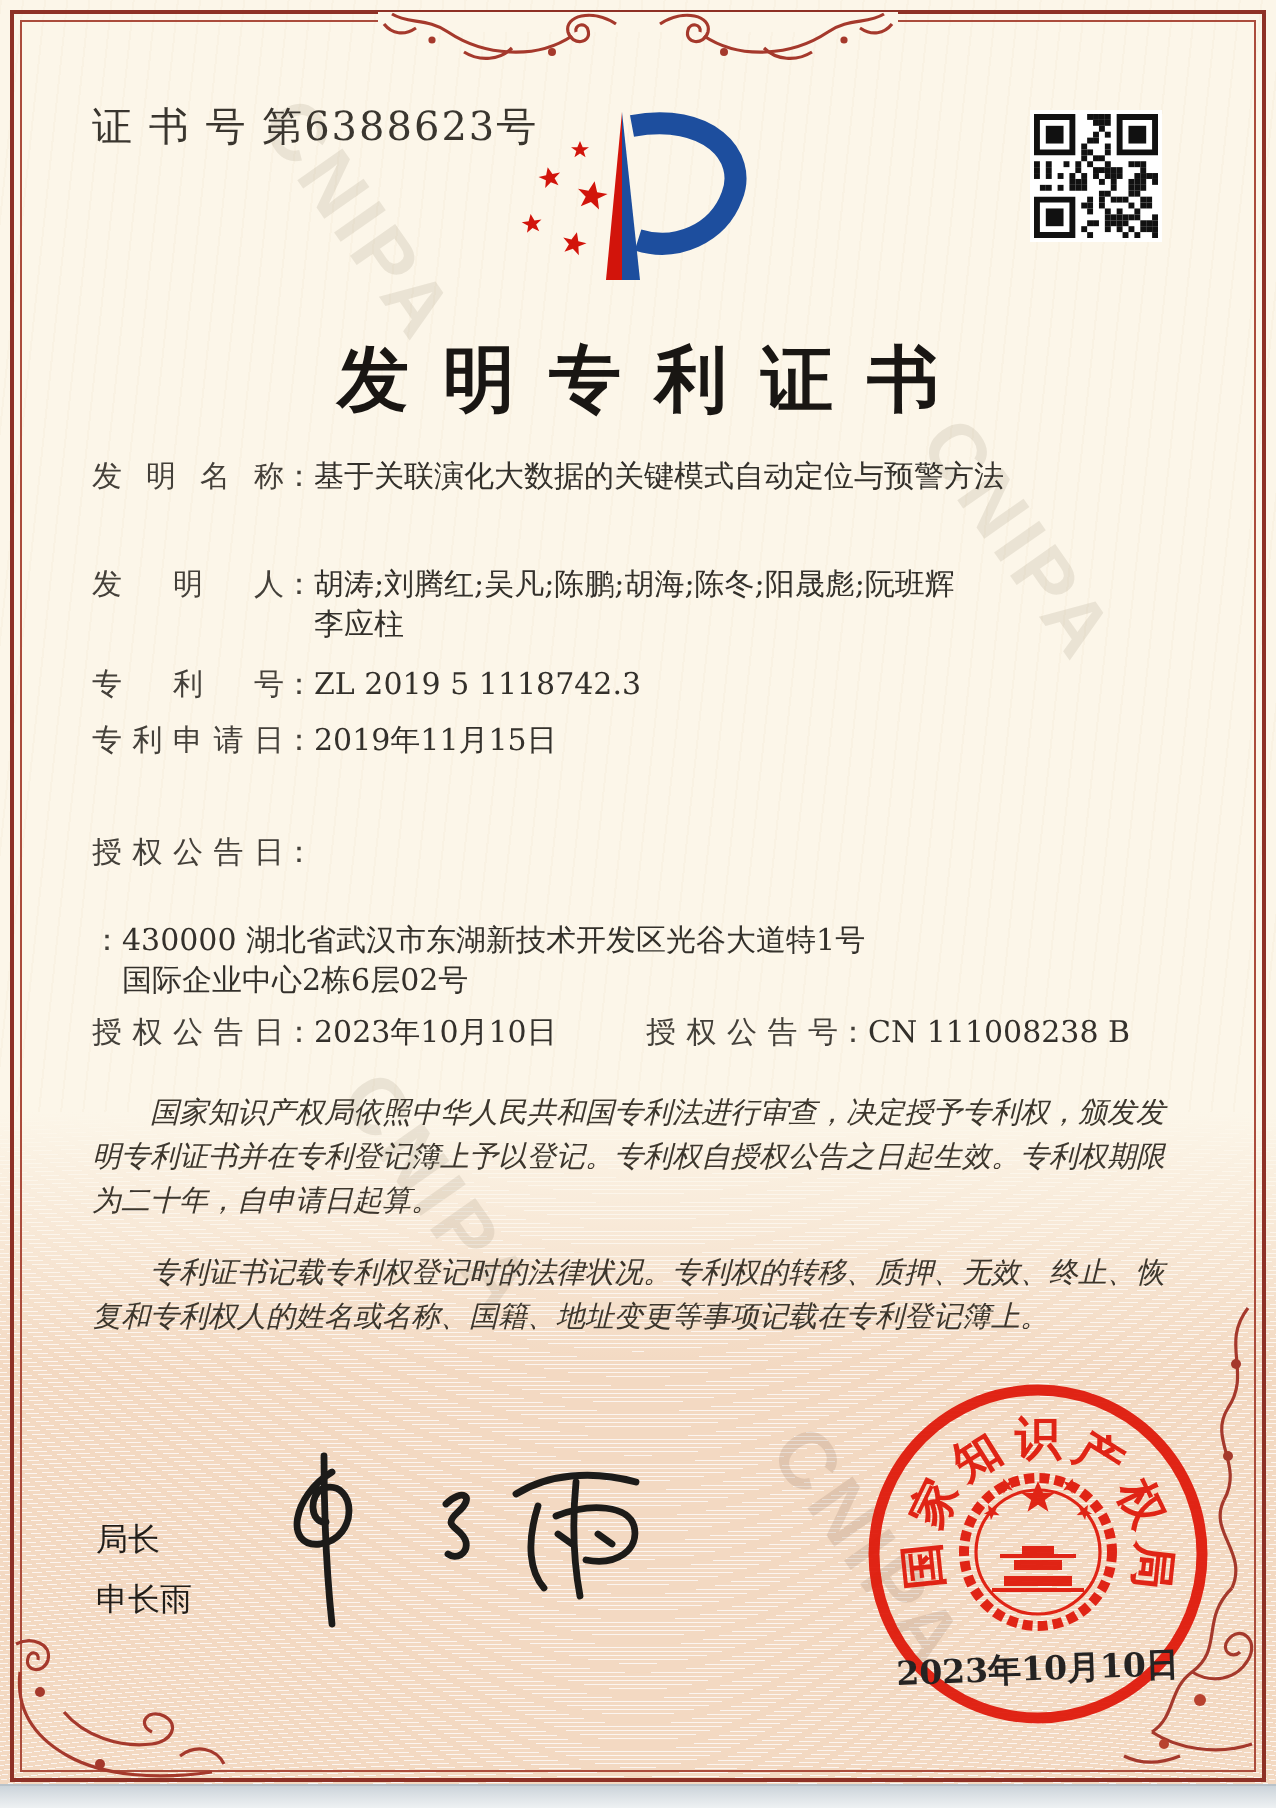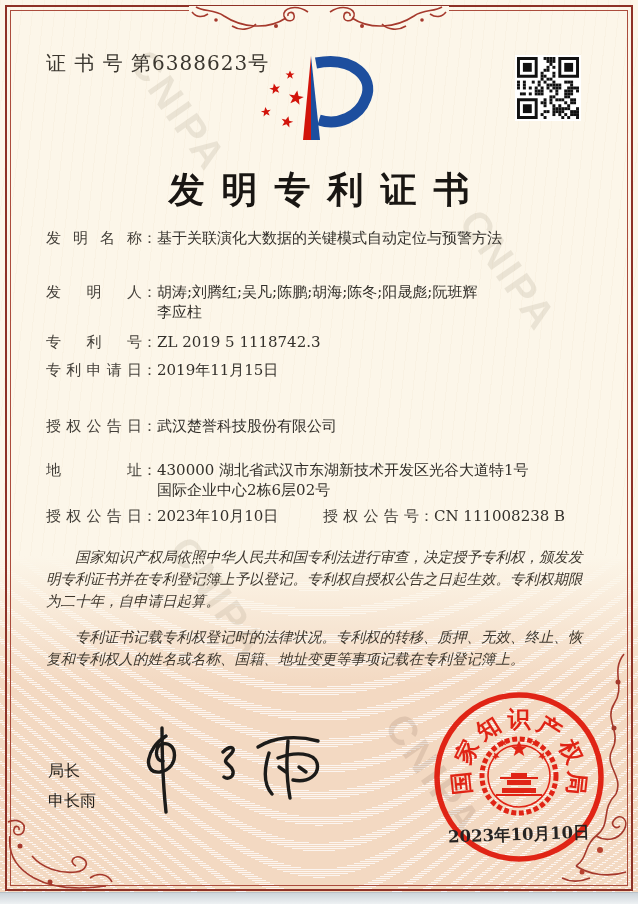--- a/index.html
+++ b/index.html
@@ -292,25 +292,23 @@
 
     <div class="frow r-appdate">
       <span class="lbl">专利申请日</span>
         <span class="colon">：</span>
         <span class="val">2019年11月15日</span>
     </div>
 
     <div class="frow r-patentee">
       <span class="lbl">授权公告日</span>
         <span class="colon">：</span>
-        <span class="val">武汉楚誉科技股份有限公司</span>
     </div>
 
     <div class="frow r-addr">
-      <span class="lbl">地址</span>
         <span class="colon">：</span>
       <span class="val"><span>430000 湖北省武汉市东湖新技术开发区光谷大道特1号</span><br><span>国际企业中心2栋6层02号</span></span>
     </div>
 
     <div class="frow r-grant">
       <span class="lbl">授权公告日</span>
         <span class="colon">：</span>
       <span class="val" style="flex:0 0 158px;">2023年10月10日</span>
       <span class="lbl2">授权公告号</span>
         <span class="colon">：</span>

